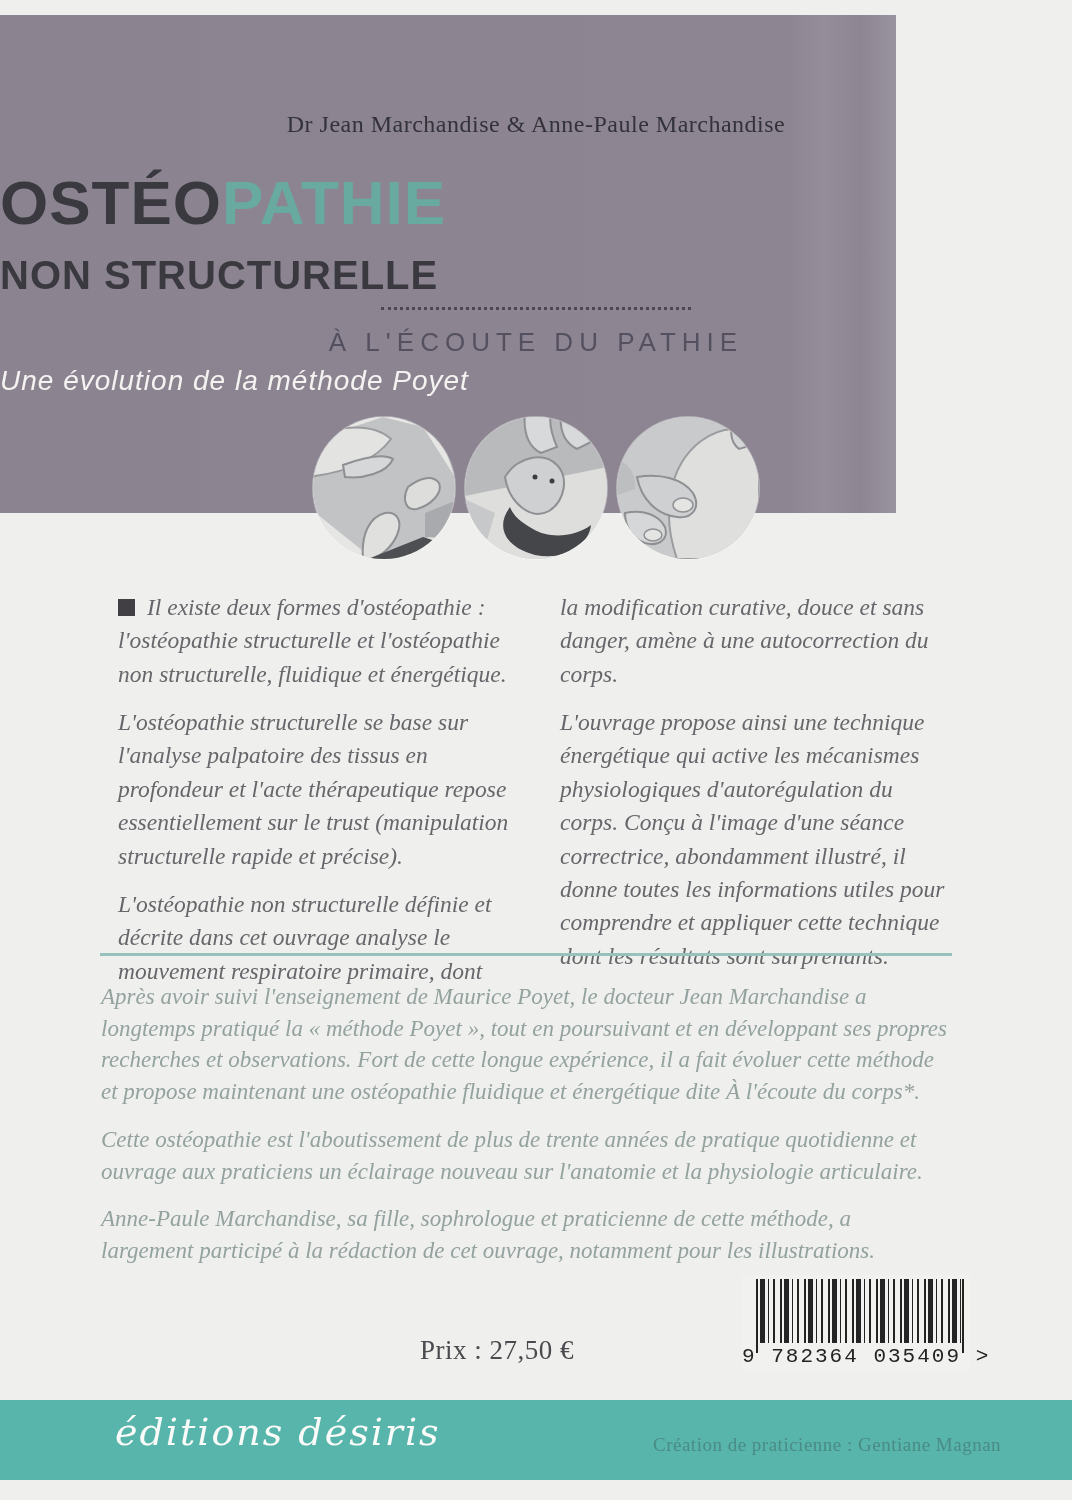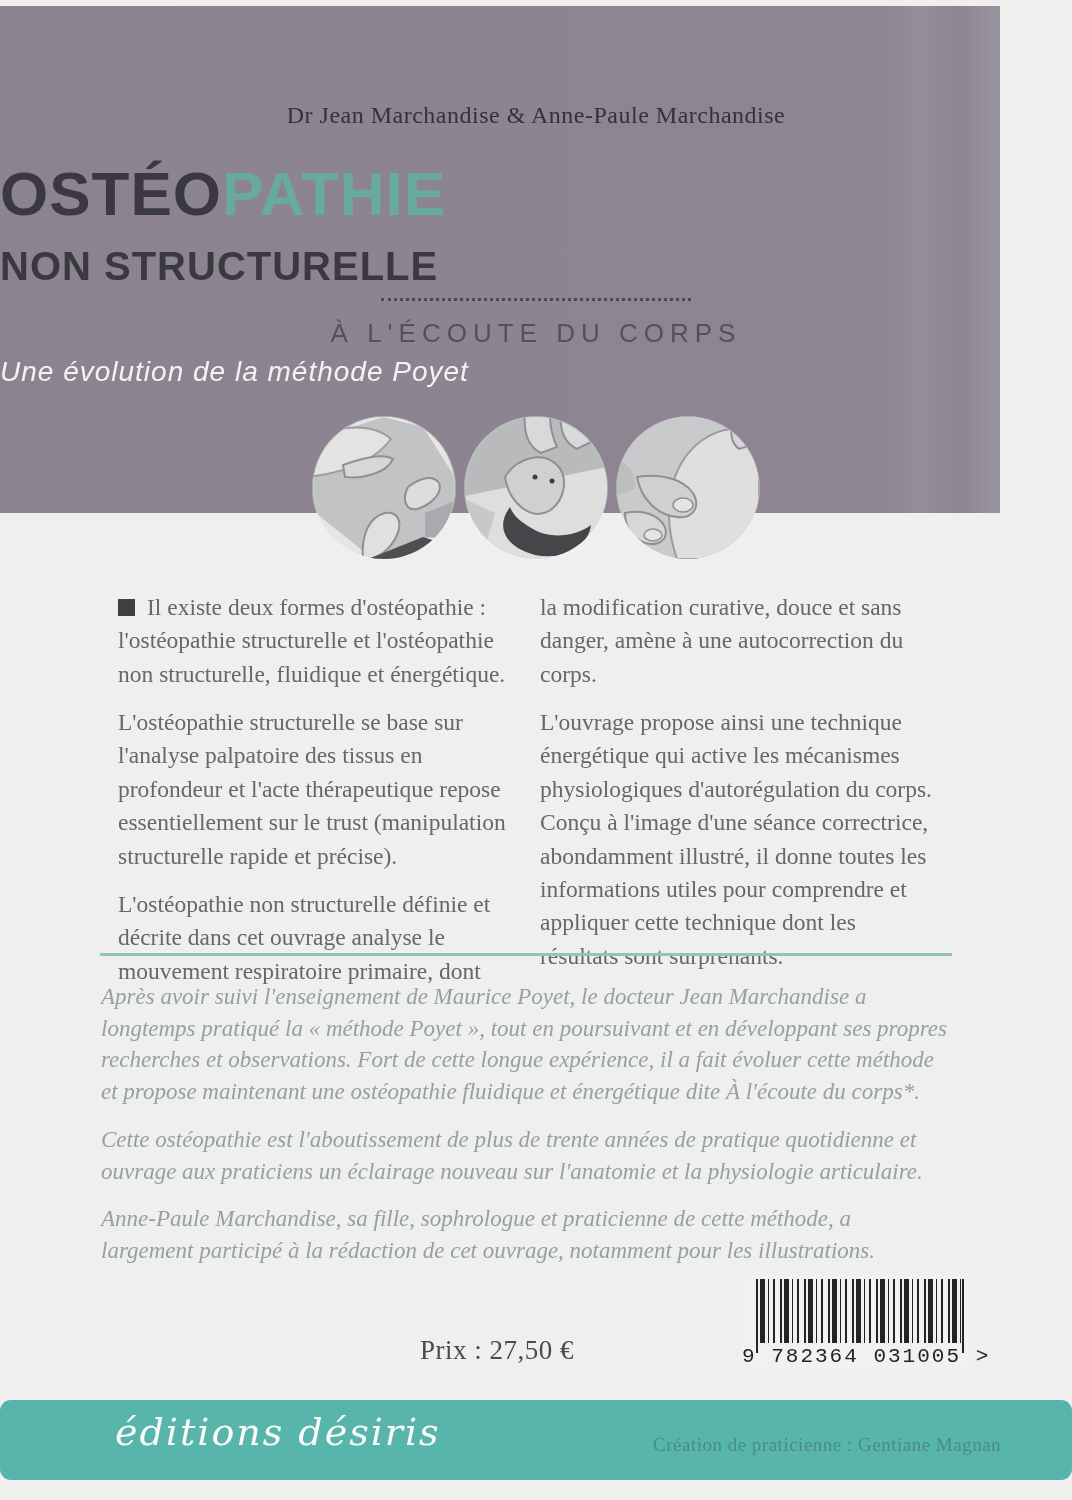--- a/index.html
+++ b/index.html
@@ -7,21 +7,21 @@
     width:1072px;height:1500px;
     font-family:"Liberation Serif", serif;
     background:#efefed;
     position:relative;
     overflow:hidden;
   }
   .page{position:absolute;inset:0;}
 
   
   .top-section{
-    position:absolute;left:0;top:6px;width:1000px;height:513px;
+    position:absolute;left:0;top:15px;width:896px;height:513px;
     background:linear-gradient(90deg,#8b8490 0%, #8d8692 88%, #958e9a 92%, #8d8692 96%, #9a93a0 100%);
   }
   .author-line{
     position:absolute;left:0;top:96px;width:1072px;
     text-align:center;font-size:24px;color:#33323a;
     letter-spacing:0.5px;
   }
   .main-title{
     position:absolute;left:0;top:152px;width:1072px;margin:0;
     font-family:"Liberation Sans",sans-serif;
@@ -60,21 +60,21 @@
   }
   .photo-circle svg{display:block;width:100%;height:100%;}
 
   
   .white-section{
     position:absolute;left:0;top:513px;width:1072px;height:887px;
     background:#efefed;
   }
   .columns{
     position:absolute;left:118px;top:78px;width:836px;
-    display:flex;gap:28px;
+    display:flex;gap:48px;font-style:italic;
   }
   .col{width:394px;font-size:23.5px;line-height:1.42;color:#67666b;}
   .col p{margin:0 0 15px 0;}
   .bullet{
     display:inline-block;width:17px;height:17px;background:#413e44;
     margin-right:12px;vertical-align:-1px;
   }
   .teal-divider{
     position:absolute;left:100px;top:440px;width:852px;height:3px;
     background:#97c1bb;
@@ -110,21 +110,20 @@
   .barcode .digits{
     position:absolute;left:0;top:70px;width:100%;
     font-family:"Liberation Mono",monospace;font-size:21px;color:#232323;
     letter-spacing:2px;white-space:nowrap;
   }
 
   
   .footer{
     position:absolute;left:0;top:1400px;width:1072px;height:80px;
     background:#57b5ab;
-    border-radius:11px;
   }
   .publisher{
     position:absolute;left:115px;top:10px;
     font-family:"DejaVu Serif",serif;font-style:italic;
     font-size:38px;color:#fbfbf9;letter-spacing:2px;
   }
   .credit{
     position:absolute;left:653px;top:34px;
     font-size:19px;color:#4b8b85;letter-spacing:0.5px;
   }
@@ -132,21 +131,21 @@
 </head>
 <body>
 
 <div class="page">
 
   <div class="top-section">
     <div class="author-line">Dr Jean Marchandise &amp; Anne-Paule Marchandise</div>
     <h1 class="main-title"><span>OSTÉO</span><span class="teal">PATHIE</span></h1>
     <h2 class="sub-title">NON STRUCTURELLE</h2>
     <div class="dotted-divider"></div>
-    <div class="series-title">À L'ÉCOUTE DU CORPS</div>
+    <div class="series-title">À L'ÉCOUTE DU PATHIE</div>
     <div class="tagline">Une évolution de la méthode Poyet</div>
   </div>
 
   <div class="photos">
     <div class="photo-circle">
       <svg viewBox="0 0 142 142">
         <rect width="142" height="142" fill="#e6e6e5"></rect>
         <path d="M90,-5 L130,25 L142,60 L142,0 Z" fill="#8e8f92"></path>
         <path d="M-5,25 L70,0 L110,10 L142,60 L142,110 L60,142 L-5,90 Z" fill="#c2c3c5"></path>
         <path d="M-5,20 C30,8 60,6 78,22 C60,46 30,56 -5,60 Z" fill="#e3e3e2" stroke="#9b9c9f" stroke-width="2"></path>
@@ -205,21 +204,21 @@
       <p>Cette ostéopathie est l'aboutissement de plus de trente années de pratique quotidienne et ouvrage aux praticiens un éclairage nouveau sur l'anatomie et la physiologie articulaire.</p>
       <p>Anne-Paule Marchandise, sa fille, sophrologue et praticienne de cette méthode, a largement participé à la rédaction de cet ouvrage, notamment pour les illustrations.</p>
     </div>
 
     <div class="price-line">Prix : 27,50 €</div>
 
     <div class="barcode">
       <div class="bars"></div>
       <div class="guard-l"></div>
       <div class="guard-r"></div>
-      <div class="digits"><span>9 782364 031005</span> <span>&gt;</span></div>
+      <div class="digits"><span>9 782364 035409</span> <span>&gt;</span></div>
     </div>
 
   </div>
 
   <div class="footer">
     <div class="publisher">éditions désiris</div>
     <div class="credit">Création de praticienne : Gentiane Magnan</div>
   </div>
 
 </div>

